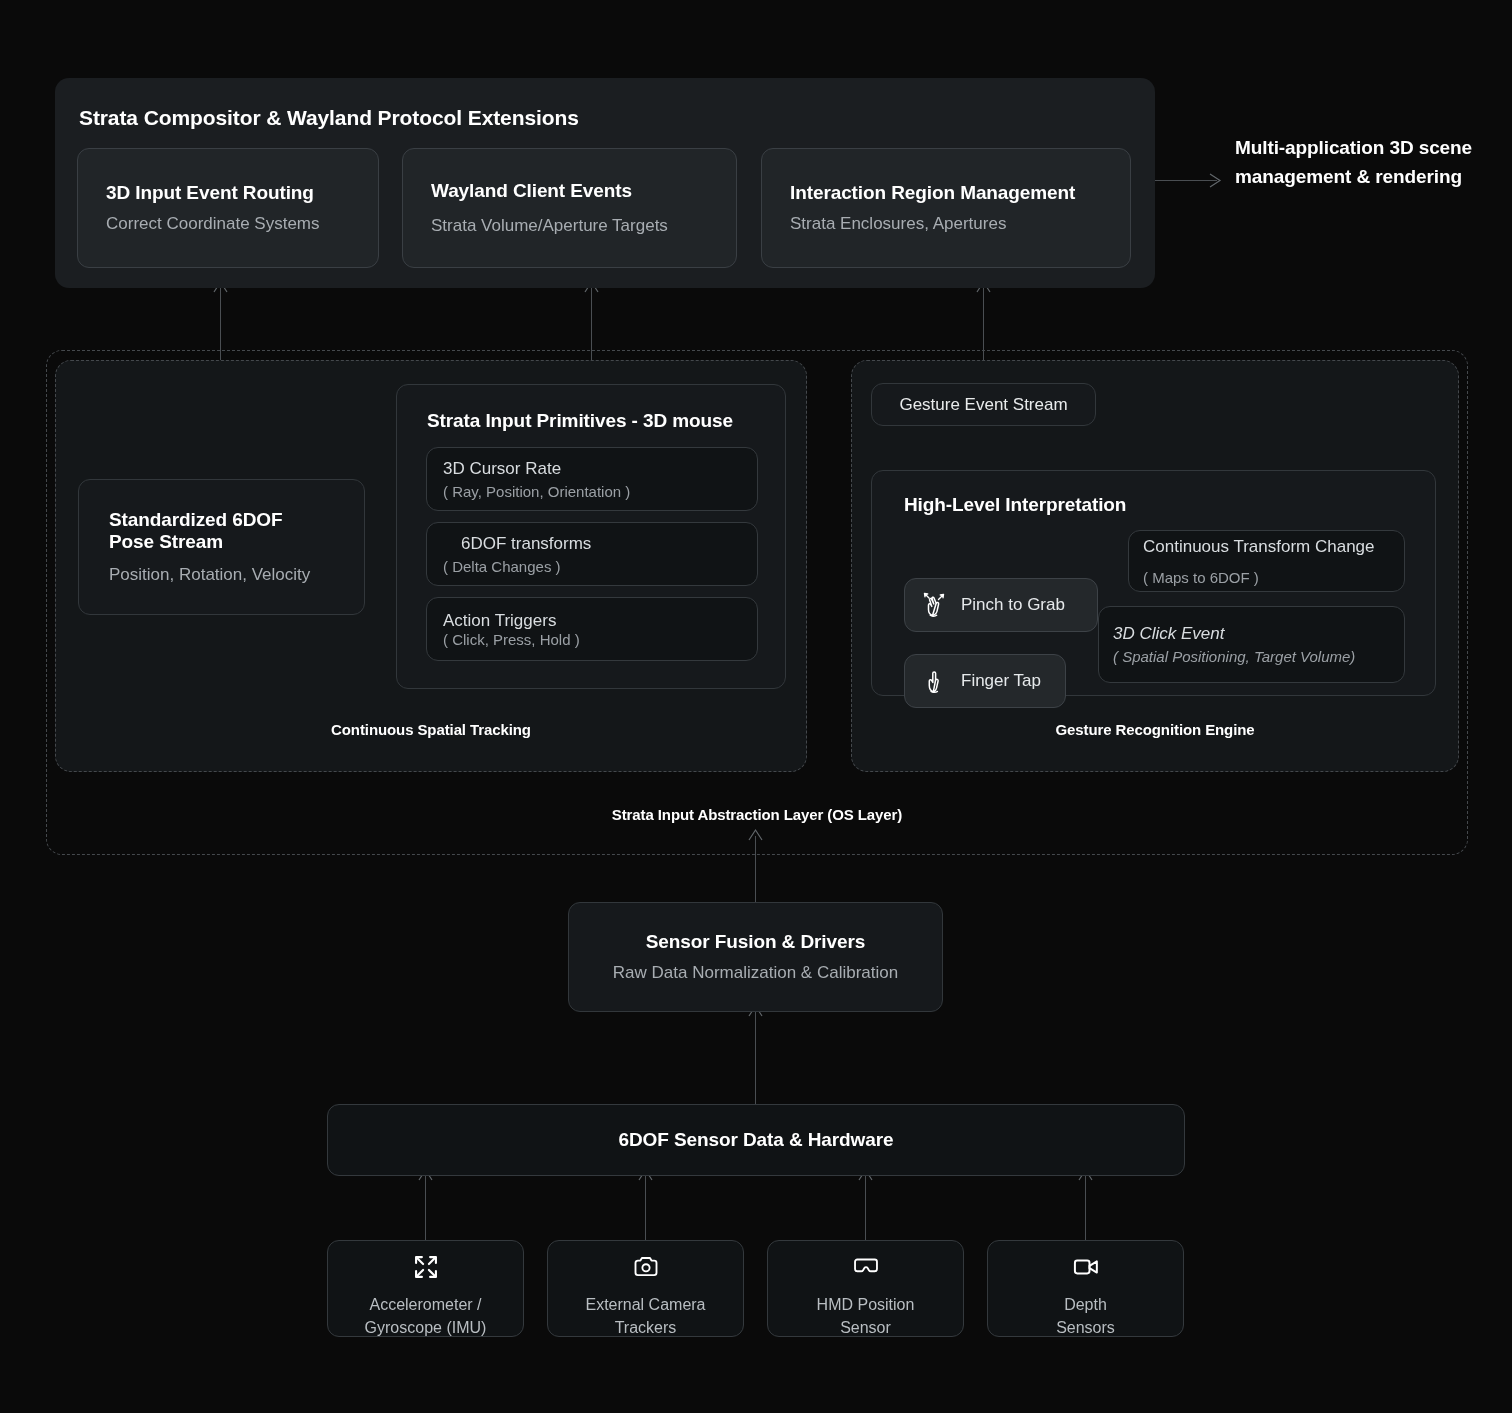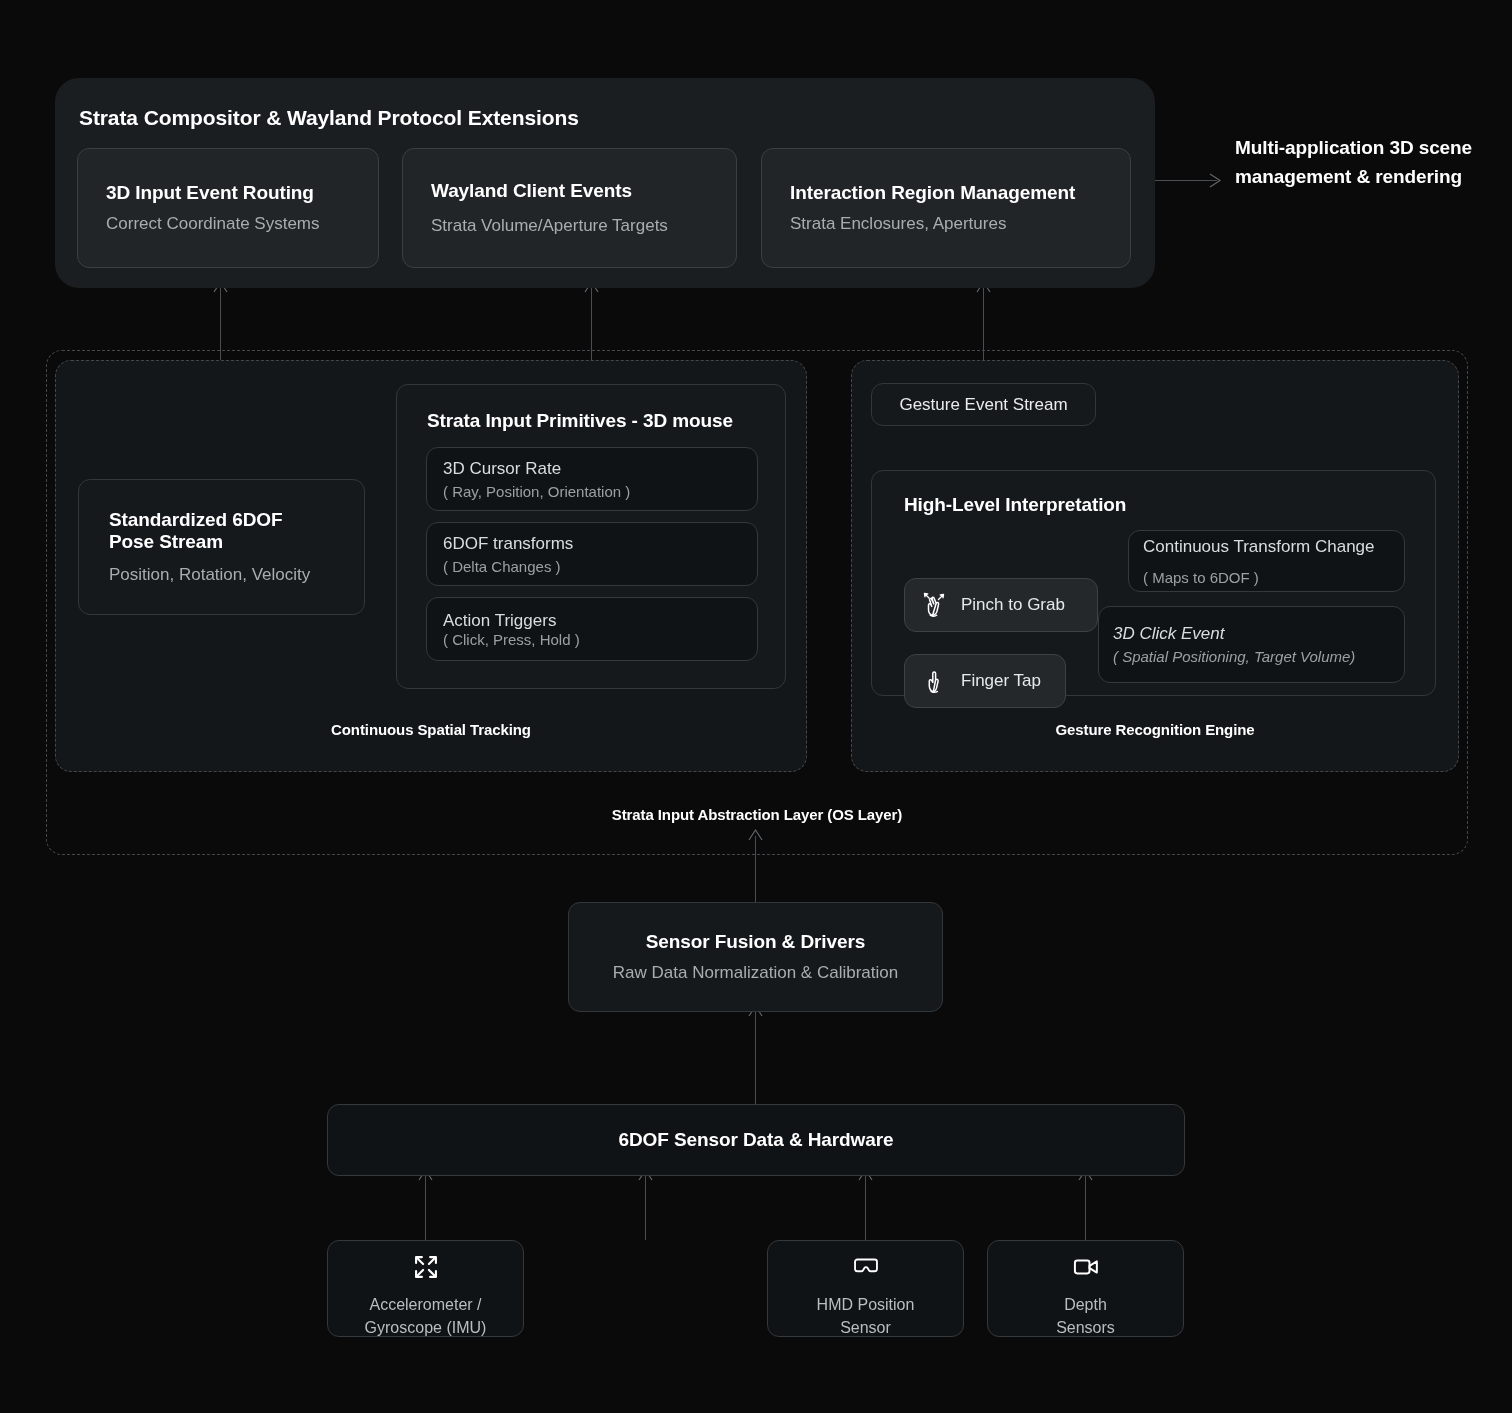--- a/index.html
+++ b/index.html
@@ -10,21 +10,21 @@
     font-family: "Liberation Sans", sans-serif;
     overflow: hidden;
   }
   #stage { position: relative; width: 1512px; height: 1413px; }
 
   .abs { position: absolute; }
 
   
   .panel-solid {
     background: #1b1e21;
-    border-radius: 24px;
+    border-radius: 14px;
   }
   .card {
     background: #212528;
     border: 1px solid #3a3f44;
     border-radius: 12px;
   }
   .card-dark {
     background: #16191c;
     border: 1px solid #32373b;
     border-radius: 12px;
@@ -230,21 +230,21 @@
 
   <div class="abs card-dark" style="left:396px; top:384px; width:390px; height:305px;">
     <div class="abs title-md" style="left:30px; top:25px;">Strata Input Primitives - 3D mouse</div>
 
     <div class="abs card-outline center-v" style="left:29px; top:62px; width:332px; height:64px; padding:0 16px;">
       <div class="item-title" style="margin-bottom:4px;">3D Cursor Rate</div>
       <div class="item-sub">( Ray, Position, Orientation )</div>
     </div>
 
     <div class="abs card-outline center-v" style="left:29px; top:137px; width:332px; height:64px; padding:0 16px;">
-      <div class="item-title" style="margin-bottom:4px;">6DOF transforms</div>
+      <div class="item-title" style="margin-bottom:4px;margin-left:18px;">6DOF transforms</div>
       <div class="item-sub">( Delta Changes )</div>
     </div>
 
     <div class="abs card-outline center-v" style="left:29px; top:212px; width:332px; height:64px; padding:0 16px;">
       <div class="item-title" style="margin-bottom:0;">Action Triggers</div>
       <div class="item-sub">( Click, Press, Hold )</div>
     </div>
   </div>
 
   <div class="abs dashed-sub" style="left:851px; top:360px; width:608px; height:412px;">
@@ -308,20 +308,32 @@
         <svg class="icon-svg" width="28" height="28" viewBox="0 0 24 24">
           <path d="M8.5 3.5 L3.5 3.5 L3.5 8.5 M15.5 3.5 L20.5 3.5 L20.5 8.5 M3.5 15.5 L3.5 20.5 L8.5 20.5 M20.5 15.5 L20.5 20.5 L15.5 20.5" stroke="#ffffff" stroke-width="1.8" fill="none" stroke-linecap="round" stroke-linejoin="round"></path>
           <path d="M3.9 3.9 L9.5 9.5 M20.1 3.9 L14.5 9.5 M3.9 20.1 L9.5 14.5 M20.1 20.1 L14.5 14.5" stroke="#ffffff" stroke-width="1.8" fill="none" stroke-linecap="round"></path>
         </svg>
       </span>
     </div>
     <div class="sensor-label">Accelerometer /</div>
     <div class="sensor-label">Gyroscope (IMU)</div>
   </div>
 
+  <div class="abs card-outline" style="left:547px; top:1240px; width:197px; height:97px;">
+    <div class="center-all" style="height:52px;">
+      <span>
+        <svg class="icon-svg" width="28" height="28" viewBox="0 0 24 24">
+          <path d="M3 8.5 a2 2 0 0 1 2-2 h2.2 l1.3-2.2 h6.9 l1.3 2.2 H19 a2 2 0 0 1 2 2 v8.5 a2 2 0 0 1-2 2 H5 a2 2 0 0 1-2-2 Z" stroke="#ffffff" stroke-width="1.6" fill="none" stroke-linejoin="round"></path>
+          <circle cx="12" cy="12.7" r="3.1" stroke="#ffffff" stroke-width="1.6" fill="none"></circle>
+        </svg>
+      </span>
+    </div>
+    <div class="sensor-label">External Camera</div>
+    <div class="sensor-label">Trackers</div>
+  </div>
 
   <div class="abs card-outline" style="left:767px; top:1240px; width:197px; height:97px;">
     <div class="center-all" style="height:52px;">
       <span>
         <svg class="icon-svg" width="30" height="30" viewBox="0 0 26 26">
           <path d="M3.5 8.5 a2 2 0 0 1 2-2 h15 a2 2 0 0 1 2 2 v6.2 a2 2 0 0 1-2 2 h-3.3 a2 2 0 0 1-1.7-0.95 l-1.1-1.8 a1.6 1.6 0 0 0-2.8 0 l-1.1 1.8 a2 2 0 0 1-1.7 0.95 H5.5 a2 2 0 0 1-2-2 Z" stroke="#ffffff" stroke-width="1.6" fill="none" stroke-linejoin="round"></path>
         </svg>
       </span>
     </div>
     <div class="sensor-label">HMD Position</div>

